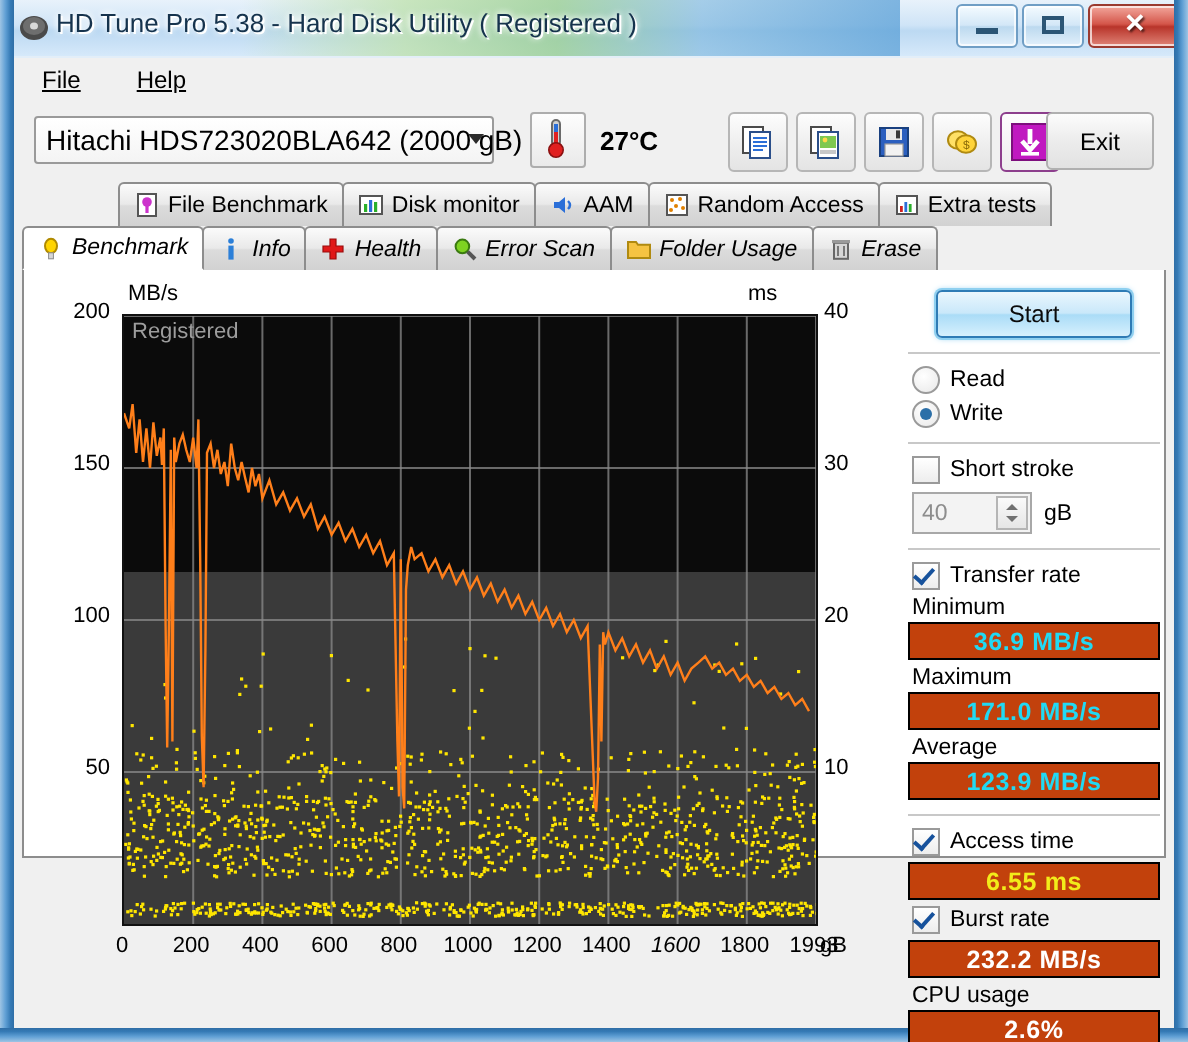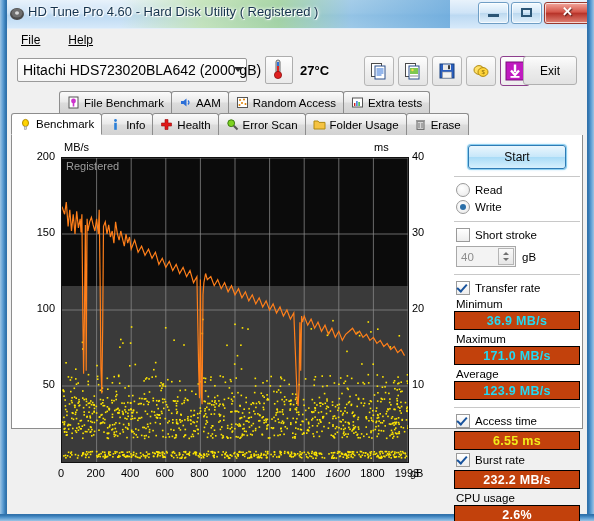--- a/index.html
+++ b/index.html
@@ -93,21 +93,21 @@
   .tab{
     border:1px solid #8d8d8d;border-bottom:none;border-radius:3px 3px 0 0;
     background:linear-gradient(180deg,#fbfbfb 0%,#e9e9e9 48%,#dcdcdc 52%,#d2d2d2 100%);
     display:flex;align-items:center;gap:4px;padding:0 7px;font-size:11.5px;color:#000;
     margin-right:-1px;box-sizing:border-box;height:22px;white-space:nowrap;
   }
   .tab.active{
     background:#fff;border-bottom:1px solid #fff;position:relative;z-index:3;
     font-weight:normal;
   }
-  .tabrow.row2{margin-top:0;}
+  .tabrow.row2{margin-top:0;font-style:italic;}
   .tabicon{width:13px;height:13px;display:inline-block;position:relative;}
   
   .panel{
     position:relative;margin:0 4px;height:294px;background:#fff;
     border:1px solid #8d8d8d;border-top:none;box-sizing:border-box;
   }
   
   .chart-area{position:absolute;left:0;top:0;width:430px;height:369px;}
   .plot{
     position:absolute;left:49px;top:22px;width:348px;height:306px;
@@ -177,21 +177,21 @@
 
   <div class="titlebar">
     <div class="title-sheen"></div>
     <div class="app-icon">
       <svg width="16" height="16" viewBox="0 0 16 16">
         <ellipse cx="8" cy="8" rx="7" ry="6" fill="#4a4a4a"></ellipse>
         <ellipse cx="8" cy="7" rx="5.5" ry="4.5" fill="#6e6e6e"></ellipse>
         <ellipse cx="8" cy="7" rx="2" ry="1.8" fill="#d8d8d8"></ellipse>
       </svg>
     </div>
-    <div class="title-text">HD Tune Pro 4.60 - Hard Disk Utility (  Registered )</div>
+    <div class="title-text">HD Tune Pro 5.38 - Hard Disk Utility (  Registered )</div>
     <div class="wincontrols">
       <div class="wb">
           <div class="wb-min"></div>
         </div>
       <div class="wb">
           <div class="wb-max"></div>
         </div>
       <div class="wb close">
           <div class="wb-x">✕</div>
         </div>
@@ -281,20 +281,31 @@
         <div style="width:48px"></div>
         <div class="tab">
           <span class="tabicon">
             <svg width="13" height="13" viewBox="0 0 13 13">
                 <rect x="2" y="1" width="9" height="11" fill="#fff" stroke="#555"></rect>
                 <circle cx="6.5" cy="5" r="2.4" fill="#cc33cc"></circle>
                 <rect x="5.7" y="6.5" width="1.6" height="4" fill="#cc33cc"></rect>
               </svg>
           </span>
           <span>File Benchmark</span>
+        </div>
+        <div class="tab">
+          <span class="tabicon">
+            <svg width="13" height="13" viewBox="0 0 13 13">
+                <rect x="1" y="2" width="11" height="9" fill="#fff" stroke="#555"></rect>
+                <rect x="3" y="6" width="1.6" height="4" fill="#2bb02b"></rect>
+                <rect x="5.5" y="4" width="1.6" height="6" fill="#2b6fd8"></rect>
+                <rect x="8" y="5" width="1.6" height="5" fill="#2bb02b"></rect>
+              </svg>
+          </span>
+          <span>Disk monitor</span>
         </div>
         <div class="tab">
           <span class="tabicon">
             <svg width="13" height="13" viewBox="0 0 13 13">
                 <path d="M2 5 L4.5 5 L7.5 2.5 L7.5 10.5 L4.5 8 L2 8 Z" fill="#2b6fd8"></path>
                 <path d="M9 4.5 Q11 6.5 9 8.5" stroke="#2b6fd8" stroke-width="1.2" fill="none"></path>
               </svg>
           </span>
           <span>AAM</span>
         </div>

